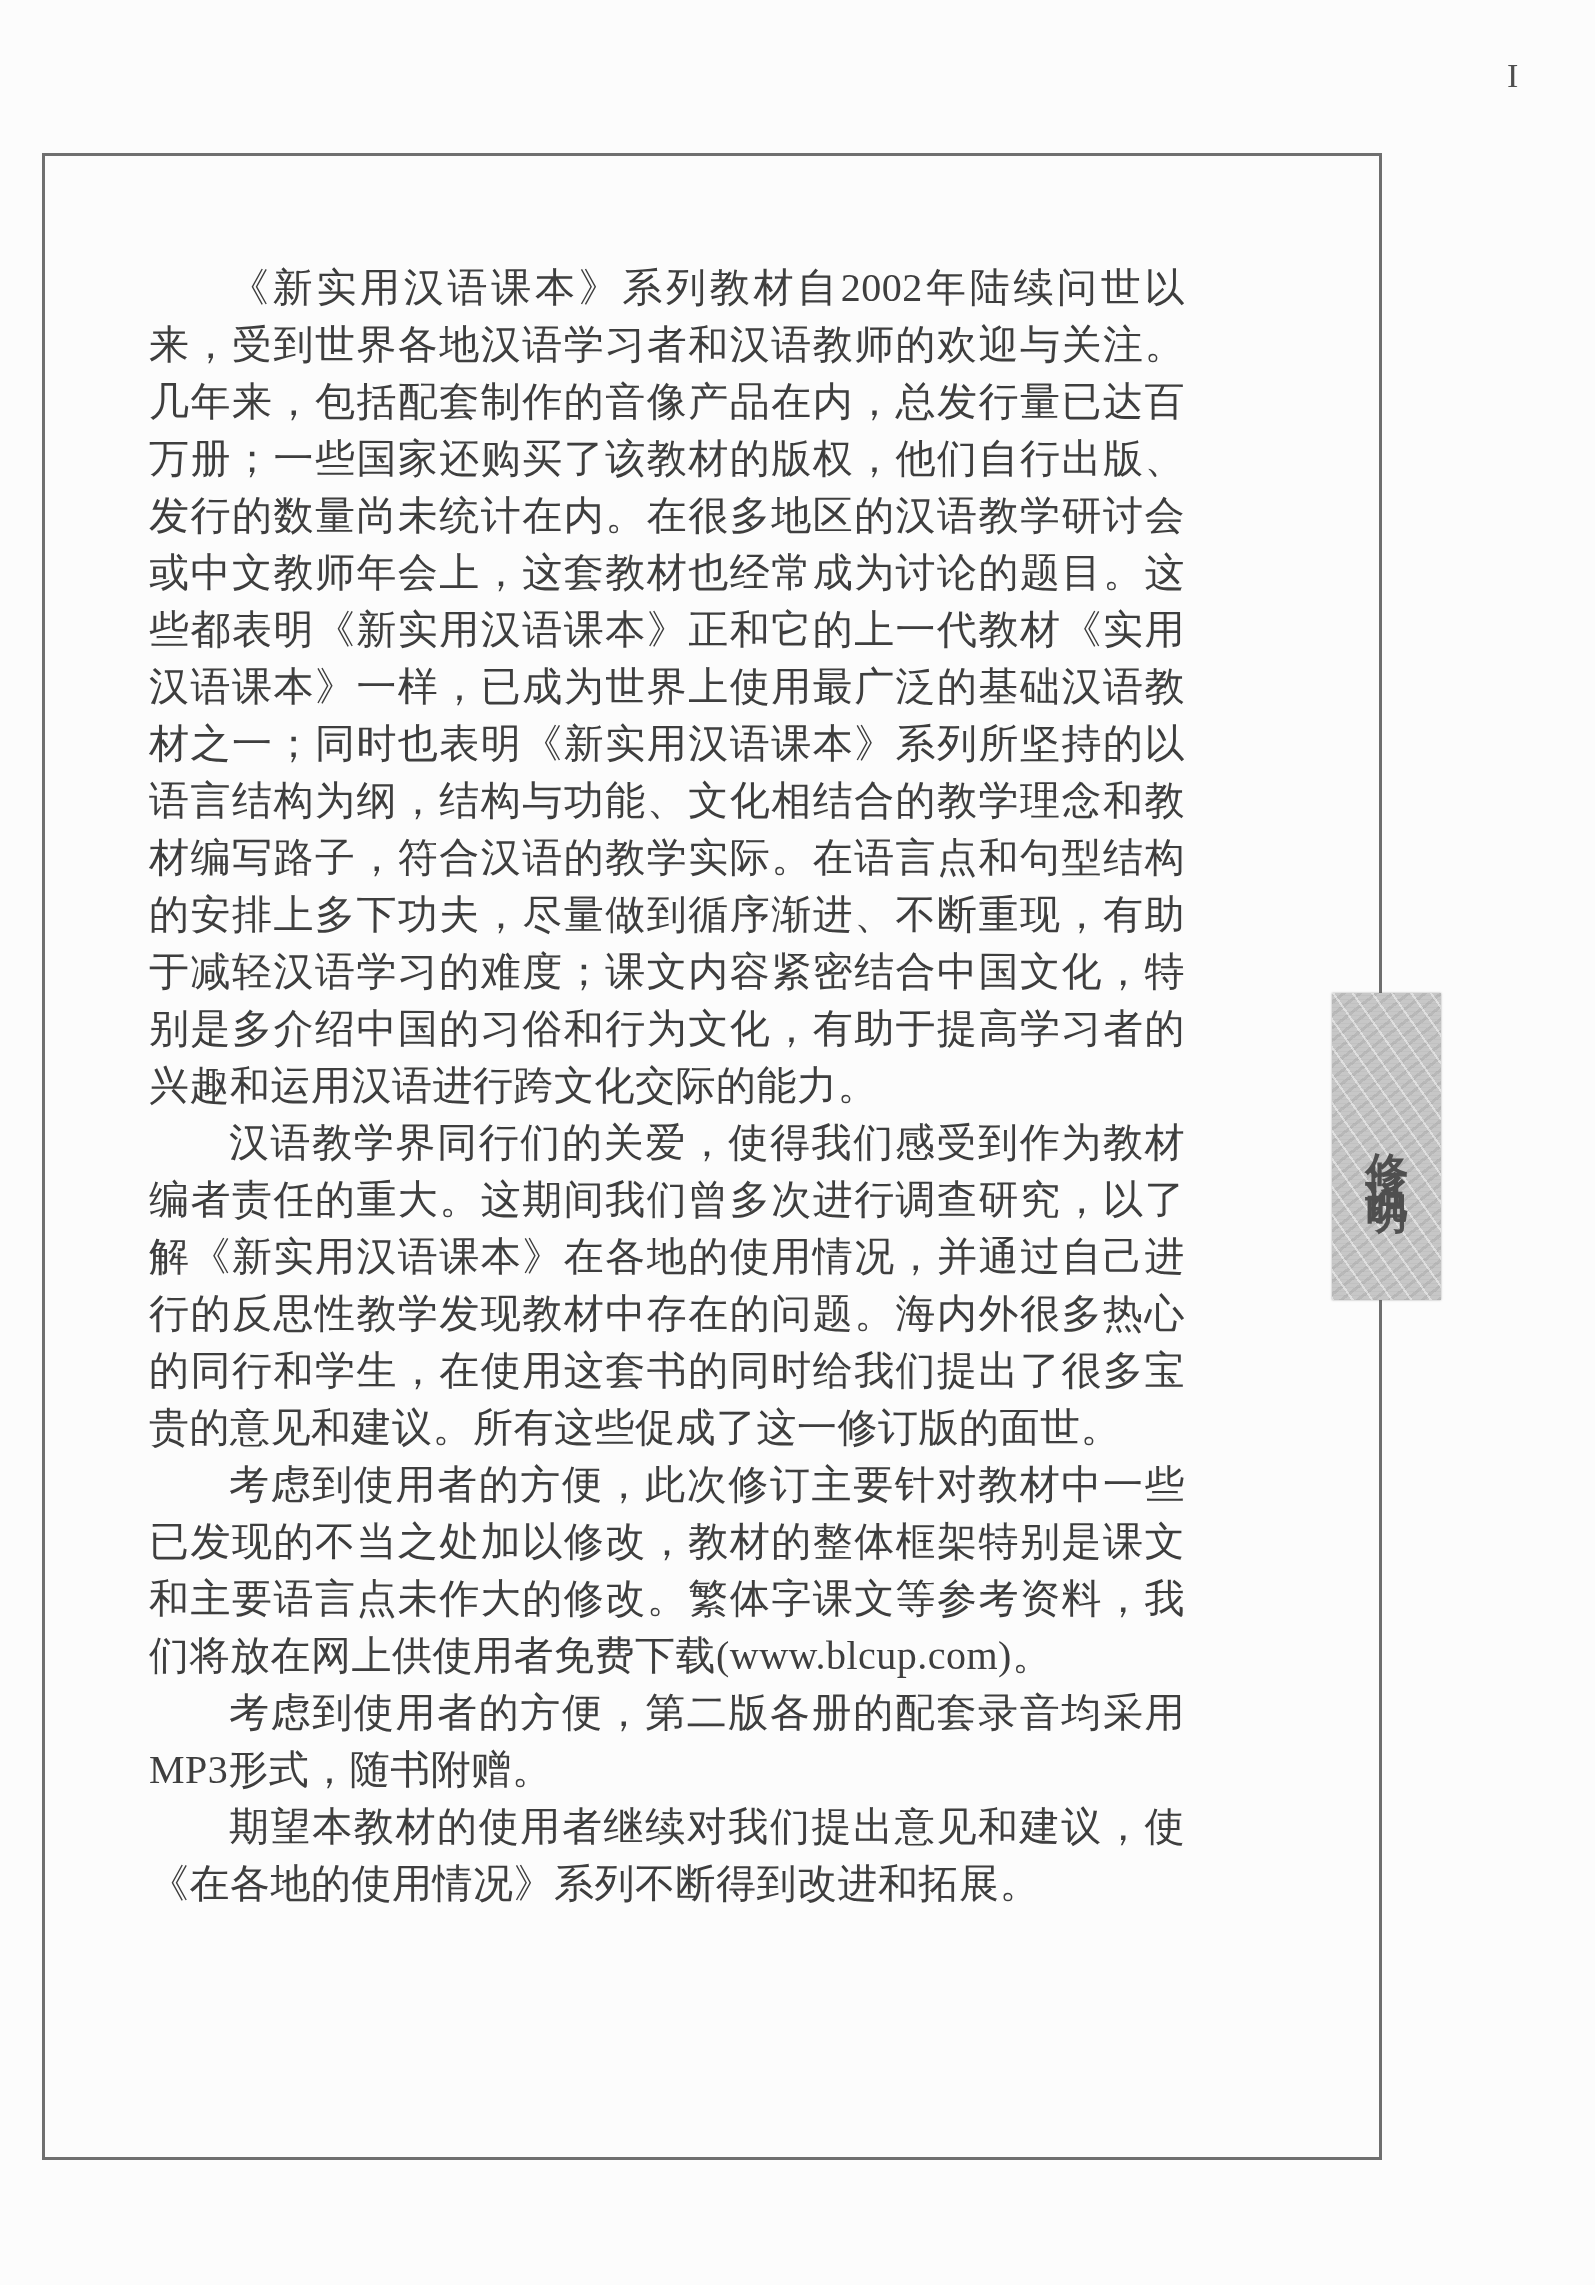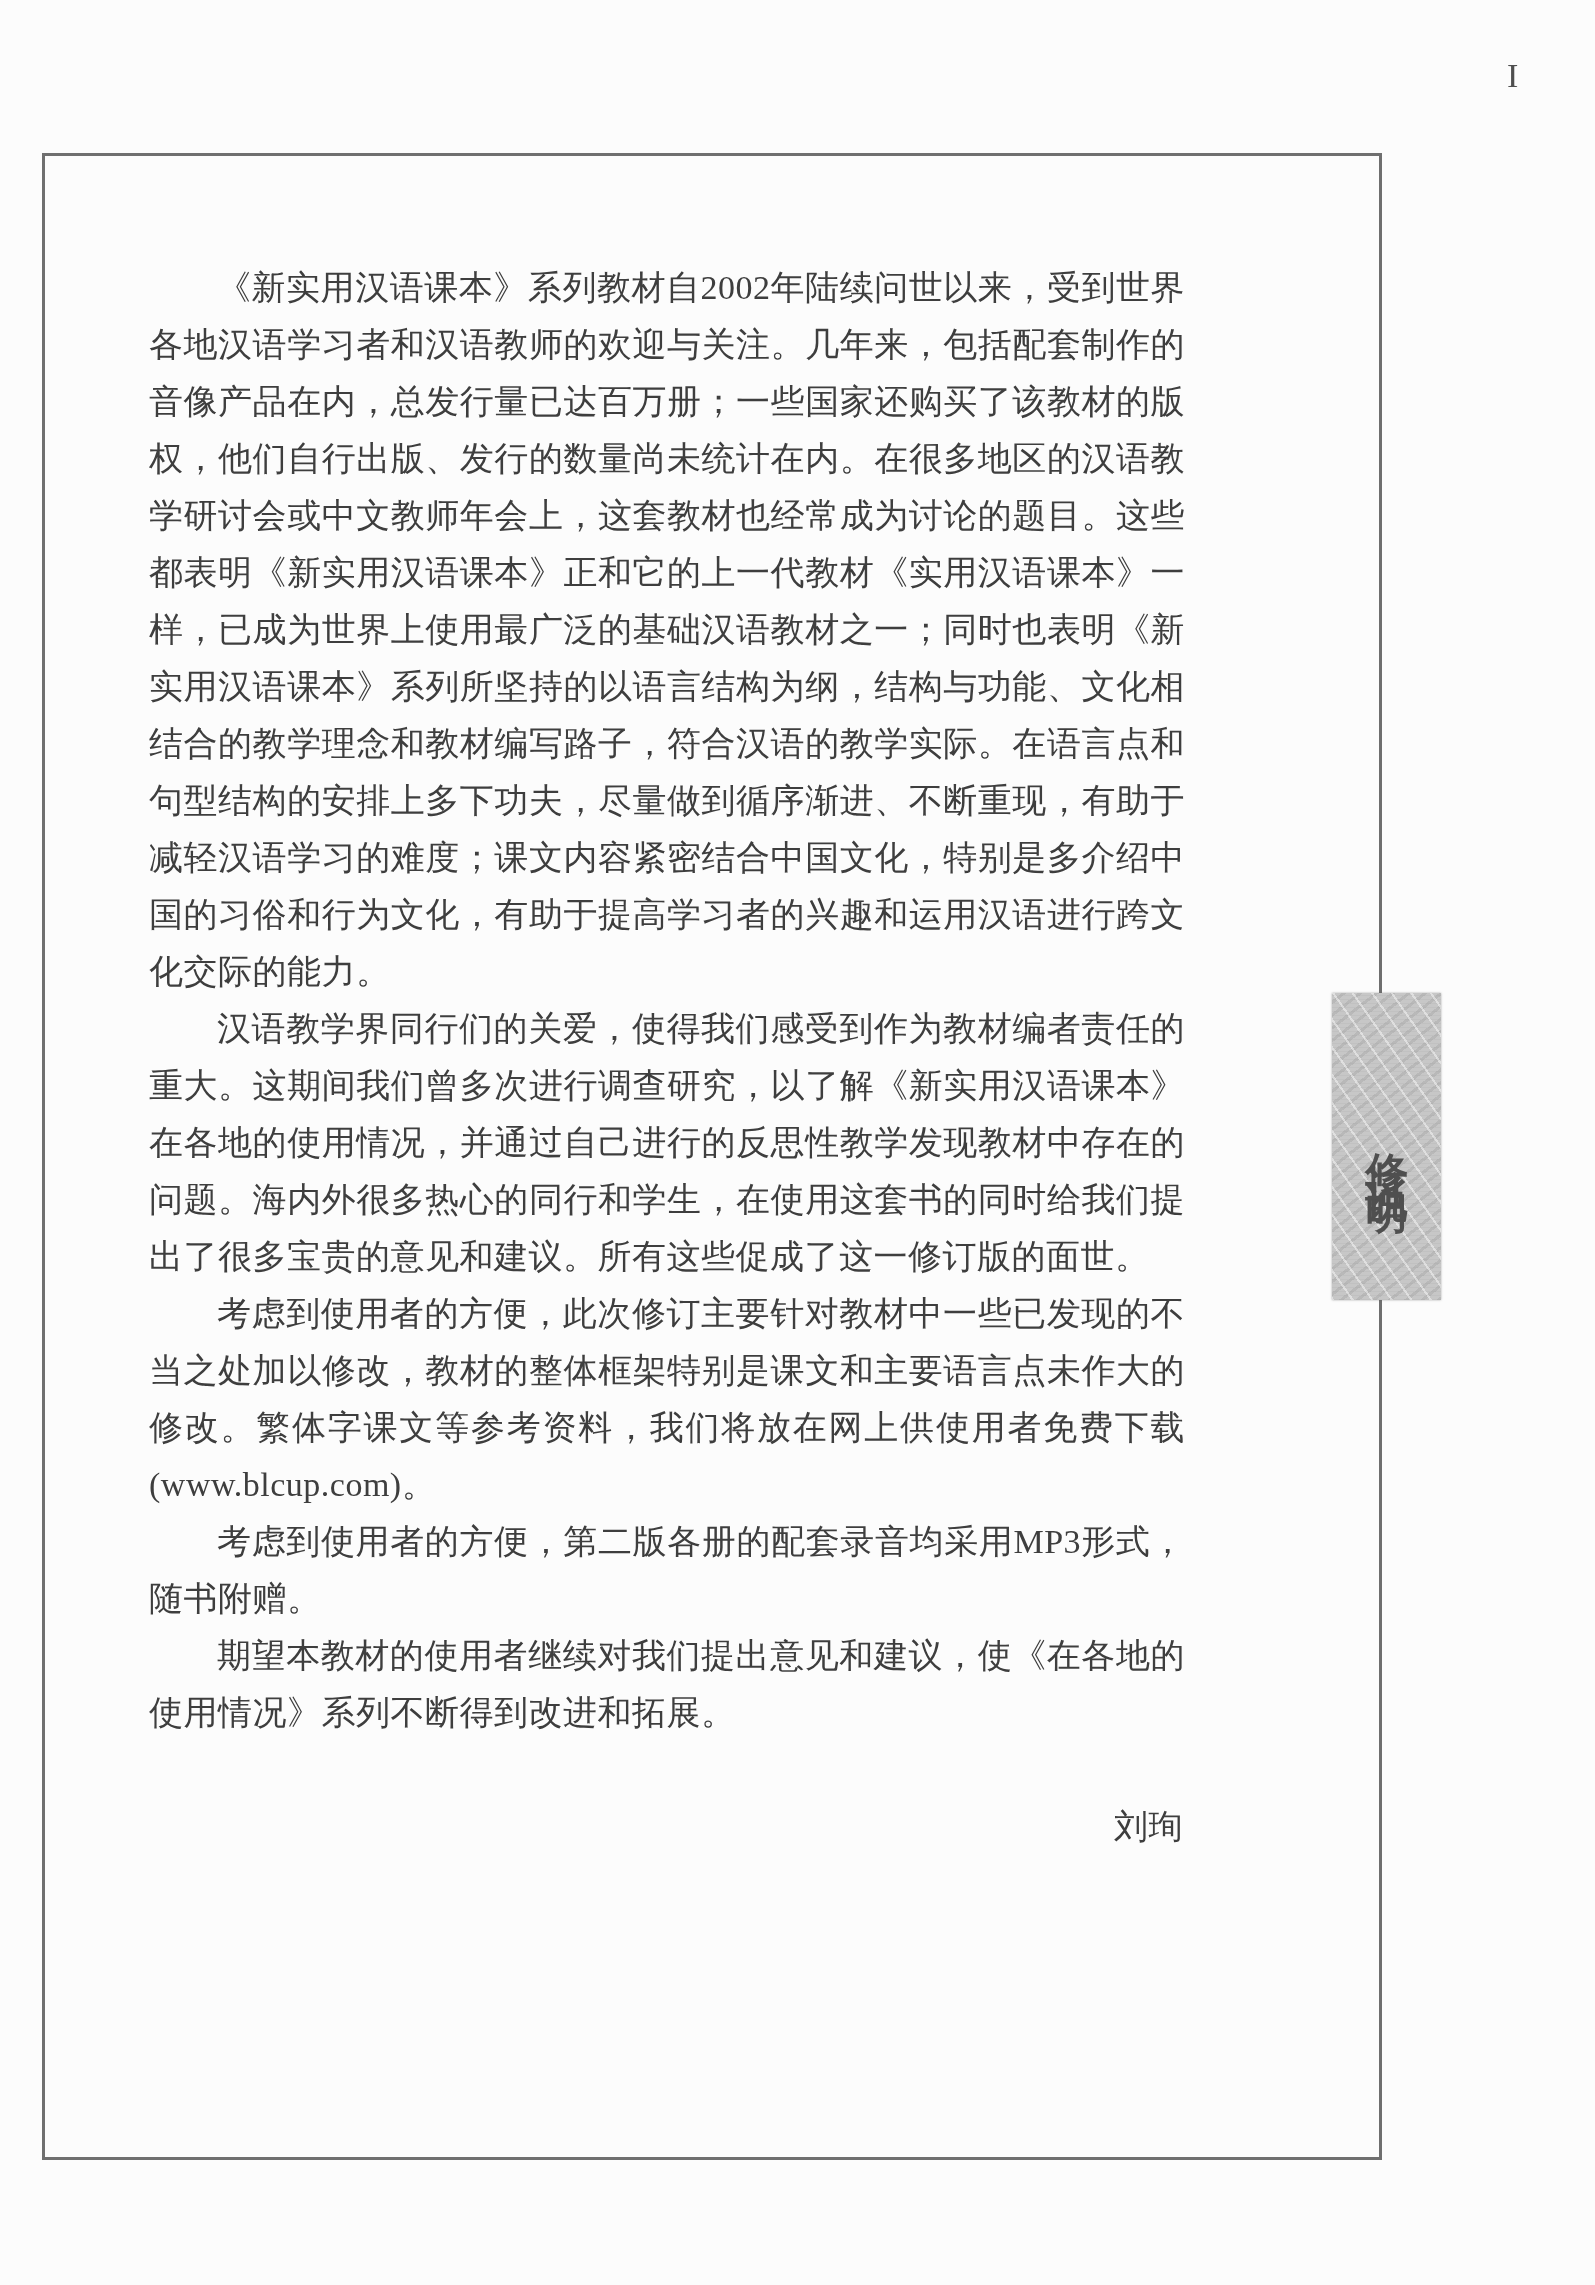--- a/index.html
+++ b/index.html
@@ -26,21 +26,21 @@
     width: 1340px; height: 2007px;
     border: 3px solid #6f6f6f;
     box-sizing: border-box;
     background: transparent;
   }
 
   .text-block {
     position: absolute;
     left: 149px; top: 259px;
     width: 1036px;
-    font-size: 34px;
+    font-size: 40px;
     line-height: 57px;
     color: #3e3e3e;
     text-align: justify;
     letter-spacing: 0.5px;
   }
   .text-block p {
     margin: 0;
     text-indent: 2em;
   }
 
@@ -83,20 +83,19 @@
   <div class="frame"></div>
 
   <div class="text-block">
     <p>《新实用汉语课本》系列教材自2002年陆续问世以来，受到世界各地汉语学习者和汉语教师的欢迎与关注。几年来，包括配套制作的音像产品在内，总发行量已达百万册；一些国家还购买了该教材的版权，他们自行出版、发行的数量尚未统计在内。在很多地区的汉语教学研讨会或中文教师年会上，这套教材也经常成为讨论的题目。这些都表明《新实用汉语课本》正和它的上一代教材《实用汉语课本》一样，已成为世界上使用最广泛的基础汉语教材之一；同时也表明《新实用汉语课本》系列所坚持的以语言结构为纲，结构与功能、文化相结合的教学理念和教材编写路子，符合汉语的教学实际。在语言点和句型结构的安排上多下功夫，尽量做到循序渐进、不断重现，有助于减轻汉语学习的难度；课文内容紧密结合中国文化，特别是多介绍中国的习俗和行为文化，有助于提高学习者的兴趣和运用汉语进行跨文化交际的能力。</p>
     <p>汉语教学界同行们的关爱，使得我们感受到作为教材编者责任的重大。这期间我们曾多次进行调查研究，以了解《新实用汉语课本》在各地的使用情况，并通过自己进行的反思性教学发现教材中存在的问题。海内外很多热心的同行和学生，在使用这套书的同时给我们提出了很多宝贵的意见和建议。所有这些促成了这一修订版的面世。</p>
     <p>考虑到使用者的方便，此次修订主要针对教材中一些已发现的不当之处加以修改，教材的整体框架特别是课文和主要语言点未作大的修改。繁体字课文等参考资料，我们将放在网上供使用者免费下载(www.blcup.com)。</p>
     <p>考虑到使用者的方便，第二版各册的配套录音均采用MP3形式，随书附赠。</p>
     <p>期望本教材的使用者继续对我们提出意见和建议，使《在各地的使用情况》系列不断得到改进和拓展。</p>
 
     <div class="signature">
-      <div>刘珣</div>
     </div>
   </div>
 
   <div class="side-tab">修订说明</div>
 
 </div>
 
 
 </body></html>

